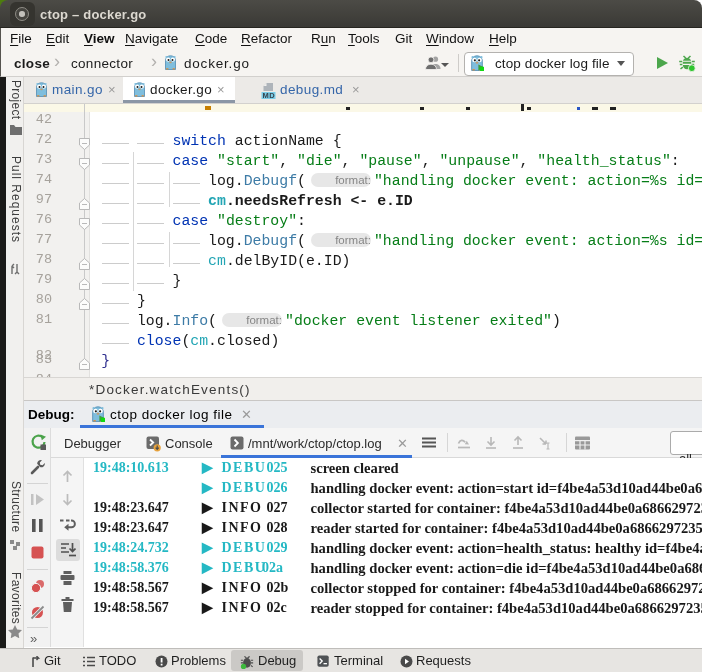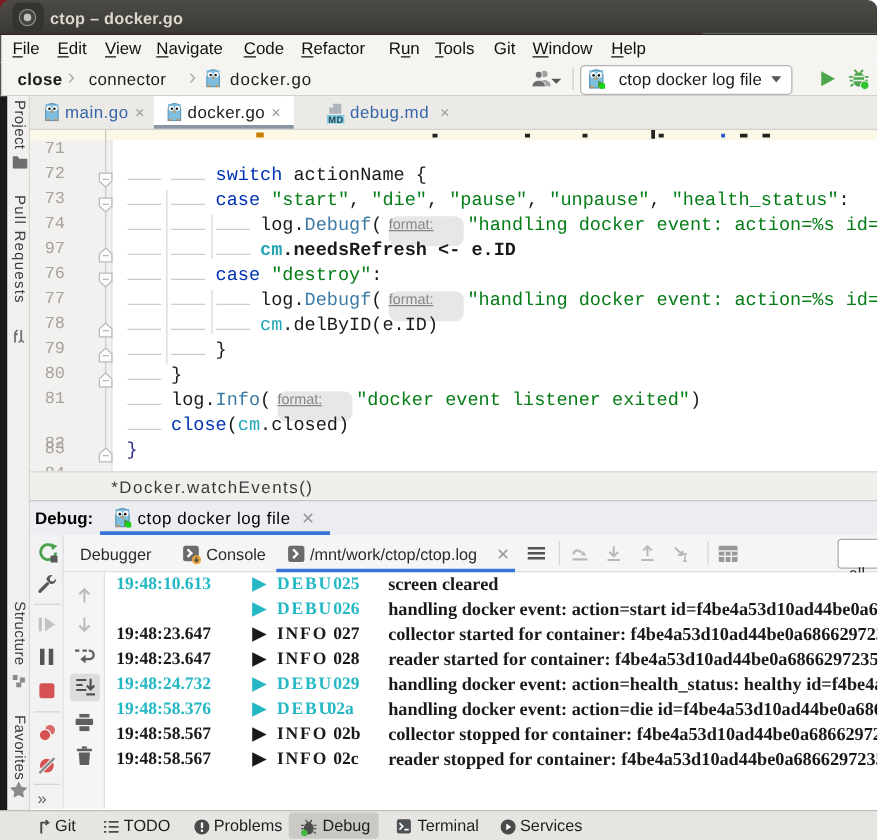--- a/index.html
+++ b/index.html
@@ -1,18 +1,18 @@
 <!DOCTYPE html>
 <html><head><meta charset="utf-8">
 <style>
   html,body{margin:0;padding:0;background:#fff;}
   #app{position:relative;width:702px;height:672px;overflow:hidden;font-family:"Liberation Sans",sans-serif;background:#fff;}
   .abs{position:absolute;}
   
-  #titlebar{left:0;top:0;width:562px;height:28px;background:#7f1d1d;}
+  #titlebar{left:0;top:0;width:562px;height:28px;background:#4d7c0f;}
   #tbarin{position:absolute;left:0;top:0;width:702px;height:28px;background:linear-gradient(#4c4b46,#3a3935);border-bottom:1px solid #262520;border-radius:8px 8px 0 0;box-sizing:border-box;}
   #wwell{position:absolute;left:10px;top:2px;width:25px;height:24px;background:#35342f;border-radius:6px;}
   #title{position:absolute;left:40px;top:7px;color:#dcd8d0;font-size:13px;font-weight:bold;letter-spacing:.2px;}
   #wbtn{position:absolute;left:15px;top:7px;width:12px;height:12px;border-radius:50%;background:#45443f;border:1.5px solid #8e8c85;}
   #wbtn i{position:absolute;left:3.2px;top:3.2px;width:5.5px;height:5.5px;border-radius:50%;background:#c3c1bb;}
   
   #menubar{left:0;top:28px;width:702px;height:22px;background:#f6f4f1;border-left:1px solid #55534e;box-sizing:border-box;color:#111;font-size:13.5px;}
   #menubar span.mi{position:absolute;top:3px;}
   #menubar u{text-decoration:underline;text-underline-offset:2px;}
   
@@ -31,21 +31,21 @@
   .etab{position:absolute;top:0;height:26px;}
   .etab .txt{position:absolute;top:5px;}
   .x{color:#9a9a9a;font-size:13px;}
   
   #editor{left:24px;top:104px;width:678px;height:273px;background:#fff;overflow:hidden;}
   #gutterbg{position:absolute;left:0;top:0;width:66px;height:273px;background:#f2f1ef;border-right:1px solid #e2e1df;box-sizing:border-box;}
   #creamrow{position:absolute;left:0;top:0;width:678px;height:8px;background:#fbf8e7;}
   .lnum{position:absolute;left:0;width:28px;text-align:right;font-family:"Liberation Mono",monospace;font-size:13.5px;color:#a6a29c;line-height:20px;margin-top:-2.5px;}
   .cl{position:absolute;left:77.3px;margin-top:-1px;white-space:pre;font-family:"Liberation Mono",monospace;font-size:14.83px;line-height:20px;color:#1a1a1a;}
   .k{color:#0033b3;} .s{color:#067d17;} .m{color:#3d7ba6;} .t{color:#22a5b4;}
-  .pill{display:inline-block;background:#e7e7e7;color:#868686;font-family:"Liberation Sans",sans-serif;font-size:11.5px;line-height:14px;height:24px;border-radius:7px;padding:0;width:60px;text-align:left;margin:0 3px 0 5px;vertical-align:1px;box-sizing:border-box;text-decoration:underline;}
+  .pill{display:inline-block;background:#e7e7e7;color:#868686;font-family:"Liberation Sans",sans-serif;font-size:11.5px;line-height:14px;height:14px;border-radius:7px;padding:0;width:60px;text-align:right;margin:0 3px 0 5px;vertical-align:1px;box-sizing:border-box;}
   .dash{position:absolute;height:1px;background:#ccc;width:27px;}
   .guide{position:absolute;width:1px;background:#d6d6d6;}
   .fold{position:absolute;left:53.5px;width:13px;height:14px;}
   
   #breadcrumb{left:24px;top:377px;width:678px;height:23px;background:#f1efec;border-top:1px solid #d8d6d3;box-sizing:border-box;font-size:13px;color:#3a3a3a;}
   
   #debughead{left:24px;top:400px;width:678px;height:28px;background:#ebedf0;border-top:1px solid #c9c7c5;box-sizing:border-box;font-size:13.5px;}
   #dtabu{position:absolute;left:56px;top:24px;width:184px;height:3px;background:#3a74d9;}
   
   #dtoolbar{left:51px;top:428px;width:651px;height:30px;background:#f5f5f5;border-bottom:1px solid #d9d9d9;box-sizing:border-box;font-size:13px;color:#2b2b2b;}
@@ -72,21 +72,21 @@
     <div id="tbarin"></div>
     <div id="wwell"></div>
     <div id="wbtn">
         <i></i>
       </div>
     <div id="title">ctop – docker.go</div>
   </div>
   <div class="abs" id="menubar">
     <span class="mi" style="left:9px;"><u>F</u>ile</span>
     <span class="mi" style="left:45px;"><u>E</u>dit</span>
-    <span class="mi" style="left:83px;"><u>V</u>iew</span>
+    <span class="mi" style="left:83px;font-weight:bold;"><u>V</u>iew</span>
     <span class="mi" style="left:124px;"><u>N</u>avigate</span>
     <span class="mi" style="left:194px;"><u>C</u>ode</span>
     <span class="mi" style="left:240px;"><u>R</u>efactor</span>
     <span class="mi" style="left:310px;">R<u>u</u>n</span>
     <span class="mi" style="left:347px;"><u>T</u>ools</span>
     <span class="mi" style="left:394px;">Git</span>
     <span class="mi" style="left:425px;"><u>W</u>indow</span>
     <span class="mi" style="left:488px;"><u>H</u>elp</span>
   </div>
   <div class="abs" id="navbar">
@@ -167,21 +167,21 @@
           <rect x="0.5" y="10" width="14" height="7" fill="#7bcde8"></rect>
           <text x="1.5" y="16" font-family="Liberation Sans" font-size="7.5" font-weight="bold" fill="#36454f">MD</text>
         </svg>
       <span class="txt" style="left:26px;color:#3566a9;">debug.md</span>
       <span class="x" style="position:absolute;left:98px;top:5px;">×</span>
     </div>
   </div>
   <div class="abs" id="editor">
     <div id="gutterbg"></div>
     <div id="creamrow"></div>
-    <div class="lnum" style="top:8px;">71</div>
+    <div class="lnum" style="top:8px;">42</div>
     <div class="lnum" style="top:28px;">72</div>
     <div class="lnum" style="top:48px;">73</div>
     <div class="lnum" style="top:68px;">74</div>
     <div class="lnum" style="top:88px;">97</div>
     <div class="lnum" style="top:108px;">76</div>
     <div class="lnum" style="top:128px;">77</div>
     <div class="lnum" style="top:148px;">78</div>
     <div class="lnum" style="top:168px;">79</div>
     <div class="lnum" style="top:188px;">80</div>
     <div class="lnum" style="top:208px;">81</div>
@@ -479,21 +479,21 @@
     <svg class="sbi" style="left:317px;top:6px;" width="13" height="13" viewBox="0 0 15 15">
         <rect x="0.5" y="0.5" width="13" height="13" rx="2" fill="#4f5255"></rect>
         <path d="M3 4l3 3-3 3" stroke="#fff" stroke-width="1.5" fill="none"></path>
         <path d="M7.5 10h4" stroke="#fff" stroke-width="1.5"></path>
       </svg>
     <span class="sbi" style="left:334px;">Terminal</span>
     <svg class="sbi" style="left:400px;top:6px;" width="13" height="13" viewBox="0 0 13 13">
         <circle cx="6.5" cy="6.5" r="6" fill="#4a4a4a"></circle>
         <path d="M5 3.8l4 2.7-4 2.7z" fill="#fff"></path>
       </svg>
-    <span class="sbi" style="left:416px;">Services</span>
+    <span class="sbi" style="left:416px;">Requests</span>
   </div>
   <svg width="0" height="0" style="position:absolute;">
     <defs>
       <g id="gph">
         <path d="M6.5 0.8C3.2 0.8 1.5 3 1.5 5.8V14.5H11.5V5.8C11.5 3 9.8 0.8 6.5 0.8Z" fill="#7fbedd" stroke="#5d94b8" stroke-width="0.9"></path>
         <circle cx="2.3" cy="2" r="1" fill="#7fbedd"></circle>
           <circle cx="10.7" cy="2" r="1" fill="#7fbedd"></circle>
         <circle cx="4.1" cy="4.6" r="2.1" fill="#fff"></circle>
           <circle cx="8.9" cy="4.6" r="2.1" fill="#fff"></circle>
         <circle cx="4.5" cy="5" r="1" fill="#1a1a1a"></circle>

